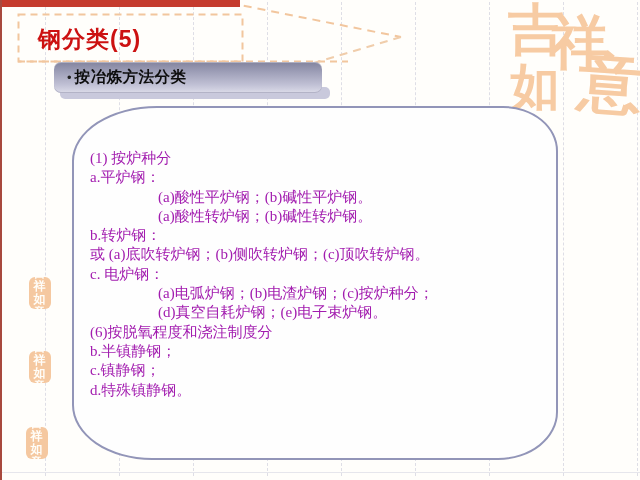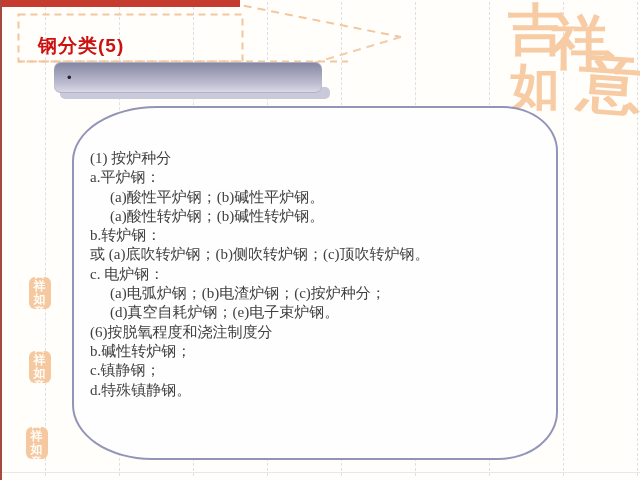--- a/index.html
+++ b/index.html
@@ -38,22 +38,22 @@
     font-family:"Liberation Serif","DejaVu Serif",serif;font-weight:bold;
     font-size:12px;line-height:13px;text-align:center;
     display:flex;flex-direction:column;justify-content:center;
     letter-spacing:1px;overflow:hidden;
   }
   .seal.s0{left:29px;top:277px;}
   .seal.s1{left:29px;top:351px;}
   .seal.s2{left:26px;top:427px;}
   
   #page-title{
-    position:absolute;left:38px;top:33px;z-index:4;
-    color:#cc1111;font-size:19px;font-weight:bold;letter-spacing:1px;
+    position:absolute;left:38px;top:24px;z-index:4;
+    color:#cc1111;font-size:23px;font-weight:bold;letter-spacing:1px;
   }
   
   #banner-under{
     position:absolute;left:60px;top:87px;width:270px;height:12px;
     background:#c9c9dc;border-radius:5px;z-index:2;
   }
   #section-banner{
     position:absolute;left:54px;top:62px;width:268px;height:31px;z-index:3;
     border-radius:7px;
     background:linear-gradient(#83849e 0%,#9c9db6 30%,#c2c2d6 75%,#dcdce9 100%);
@@ -64,26 +64,26 @@
   #banner-label{color:#0d0d0d;font-size:15.5px;font-weight:bold;letter-spacing:.5px;}
   
   #content-panel{
     position:absolute;left:72px;top:106px;width:482px;height:350px;z-index:2;
     background:#fefefe;border:2px solid #9295b8;
     border-radius:85px 55px 60px 80px / 55px 45px 48px 55px;
   }
   #content-lines{
     position:absolute;left:16px;top:41px;width:450px;
     font-family:"Liberation Serif","DejaVu Serif",serif;
-    color:#404040;font-size:15px;line-height:19.3px;white-space:nowrap;
+    color:#a21caf;font-size:15px;line-height:19.3px;white-space:nowrap;
   }
   .content-line.l0{margin-left:0;}
   .content-line.l1{}
   .content-line.lx{}
-  .content-line.l2{margin-left:20px;}
+  .content-line.l2{margin-left:68px;}
 </style>
 </head>
 <body>
 
 <svg id="decor-svg" width="640" height="480">
   <rect x="18.5" y="14.5" width="224" height="47" fill="none" stroke="#f2c69e" stroke-width="2" stroke-dasharray="7 5"></rect>
   <line x1="18" y1="61.5" x2="348" y2="61.5" stroke="#f2c69e" stroke-width="2" stroke-dasharray="7 5"></line>
   <line x1="230" y1="3" x2="401" y2="37" stroke="#f2c69e" stroke-width="2" stroke-dasharray="8 6"></line>
   <line x1="401" y1="37" x2="247" y2="83" stroke="#f0cdab" stroke-width="2" stroke-dasharray="8 6"></line>
 </svg>
@@ -123,31 +123,32 @@
       <div>吉祥</div>
       <div>如意</div>
     </div>
   </div>
 
 <div id="page-title">钢分类(5)</div>
 
 <div id="banner-under"></div>
 <div id="section-banner">
   <span id="banner-bullet">•</span>
+  <span id="banner-label">按冶炼方法分类</span>
 </div>
 
 <div id="content-panel">
   <div id="content-lines">
       <div class="content-line l0">(1) 按炉种分</div>
       <div class="content-line l1">a.平炉钢：</div>
       <div class="content-line l2">(a)酸性平炉钢；(b)碱性平炉钢。</div>
       <div class="content-line l2">(a)酸性转炉钢；(b)碱性转炉钢。</div>
       <div class="content-line l1">b.转炉钢：</div>
       <div class="content-line lx">或 (a)底吹转炉钢；(b)侧吹转炉钢；(c)顶吹转炉钢。</div>
       <div class="content-line l1">c. 电炉钢：</div>
       <div class="content-line l2">(a)电弧炉钢；(b)电渣炉钢；(c)按炉种分；</div>
       <div class="content-line l2">(d)真空自耗炉钢；(e)电子束炉钢。</div>
       <div class="content-line l0">(6)按脱氧程度和浇注制度分</div>
-      <div class="content-line l1">b.碱性转炉钢；</div>
+      <div class="content-line l1">b.半镇静钢；</div>
       <div class="content-line l1">c.镇静钢；</div>
       <div class="content-line l1">d.特殊镇静钢。</div>
     </div>
 </div>
 
 </body></html>

